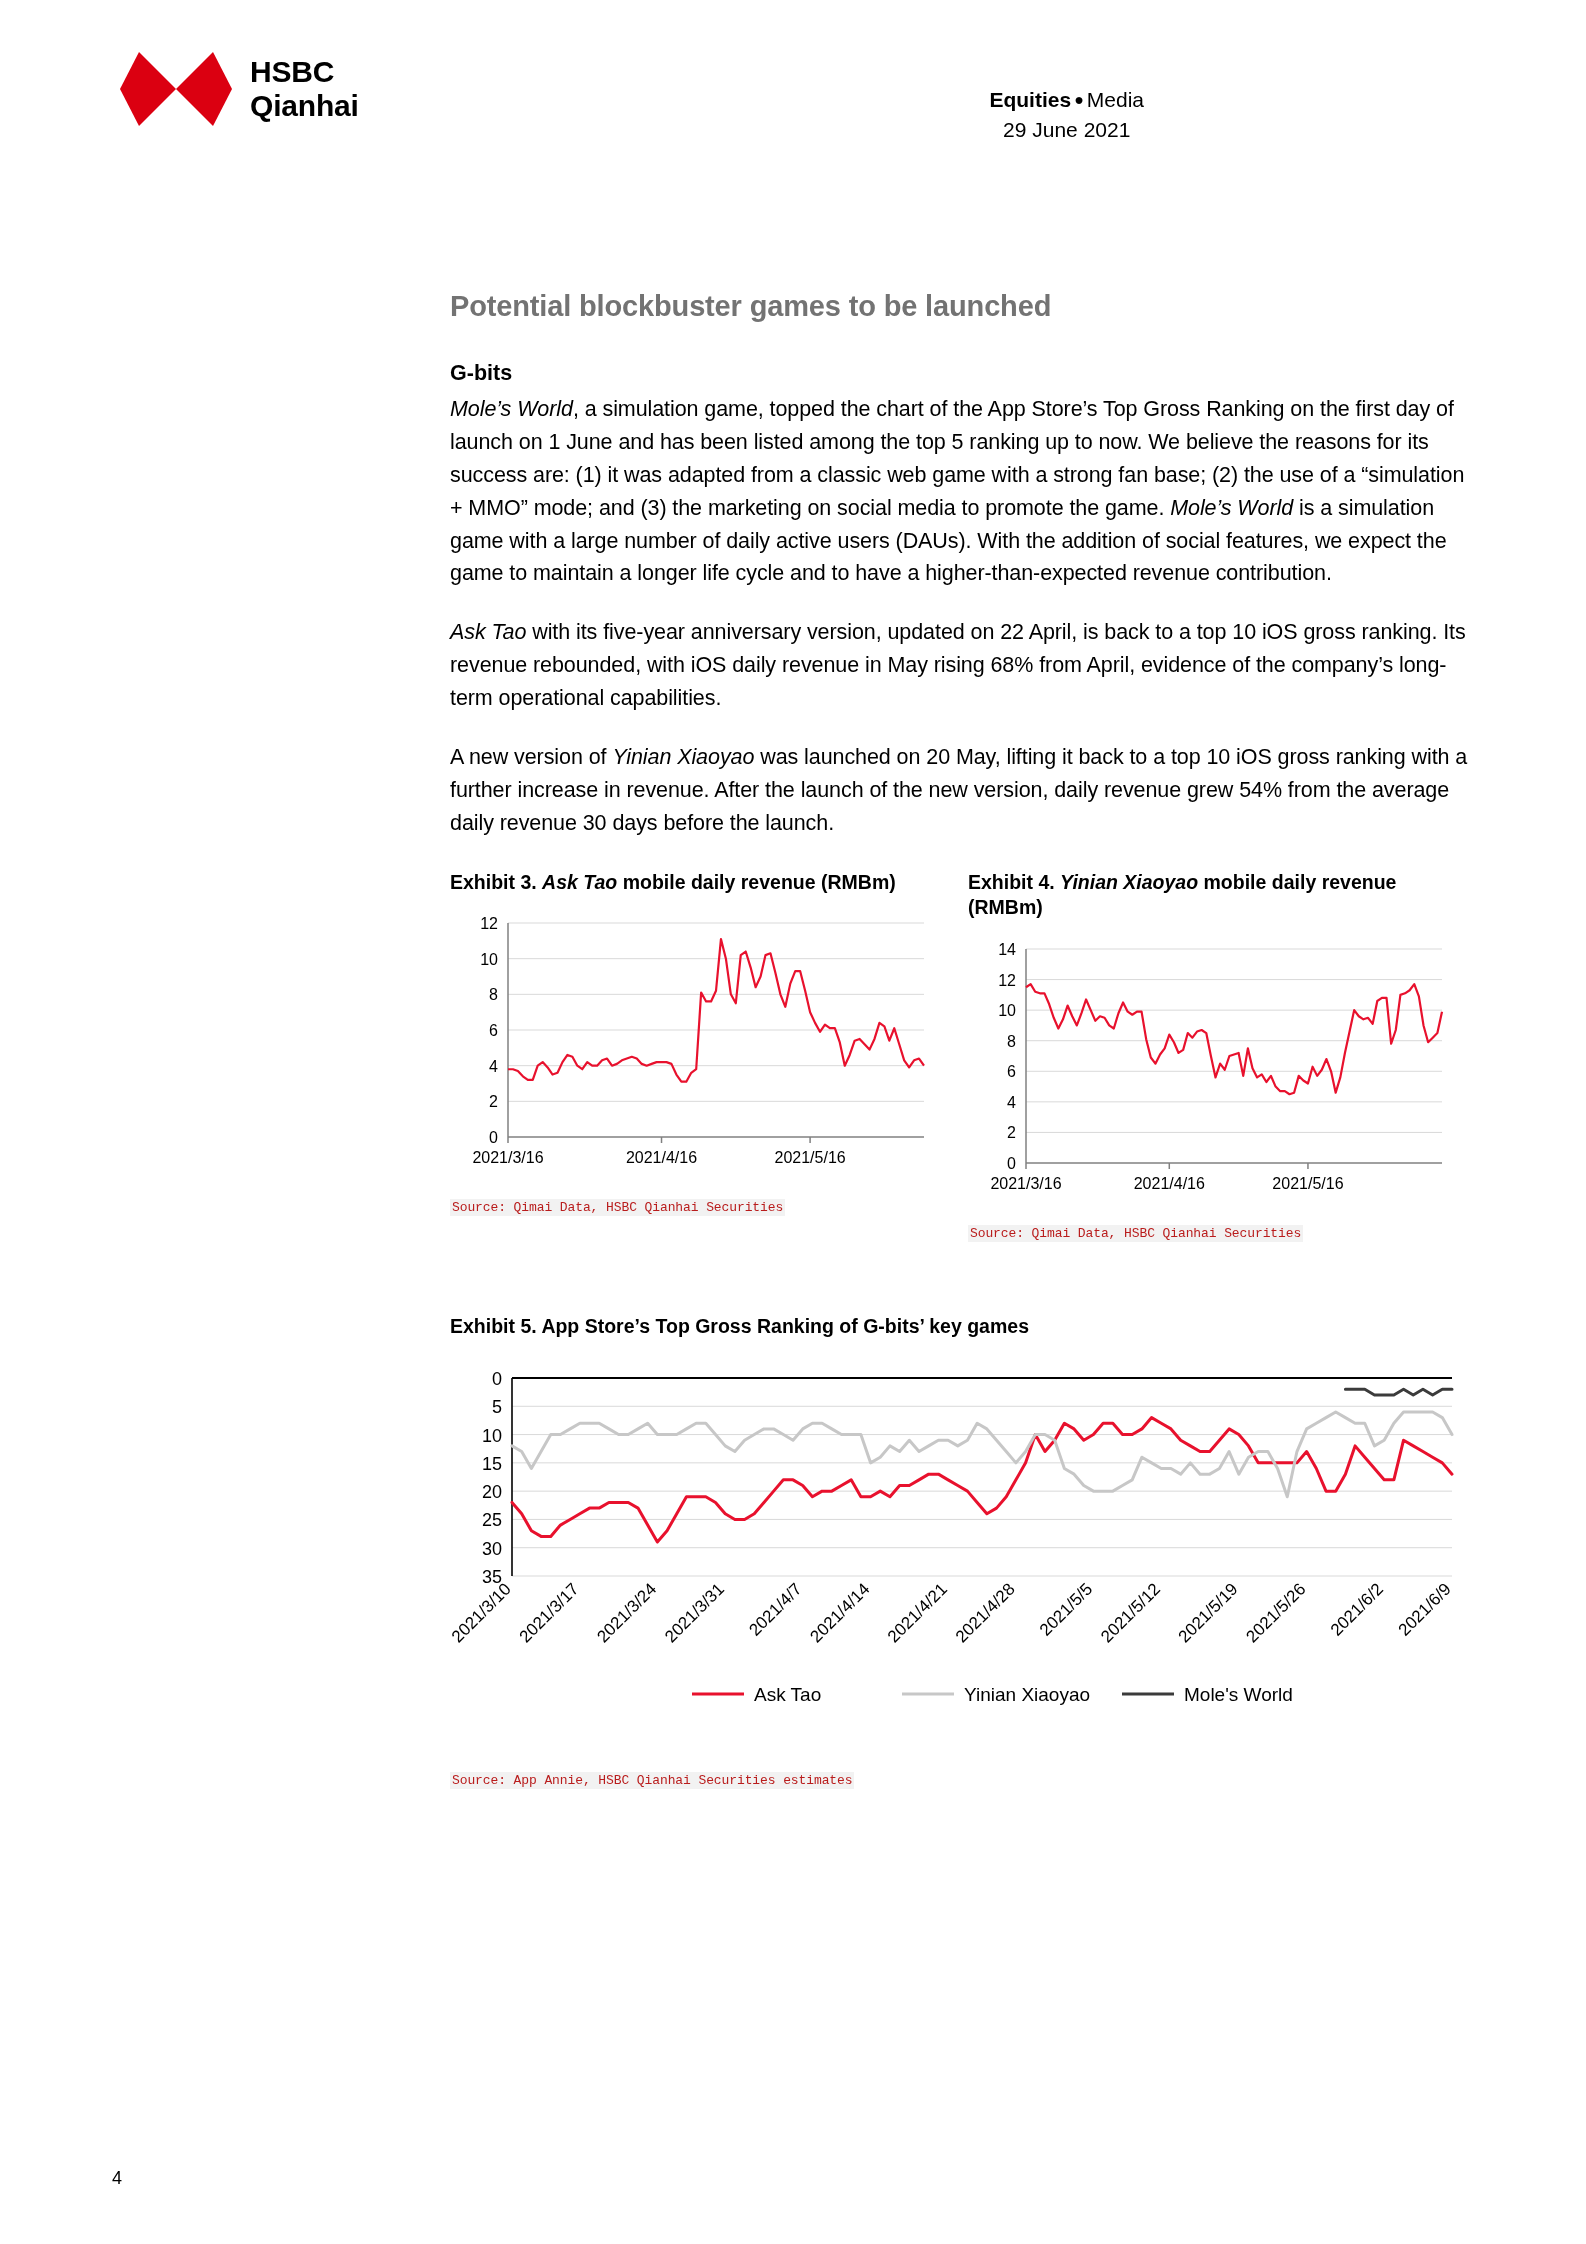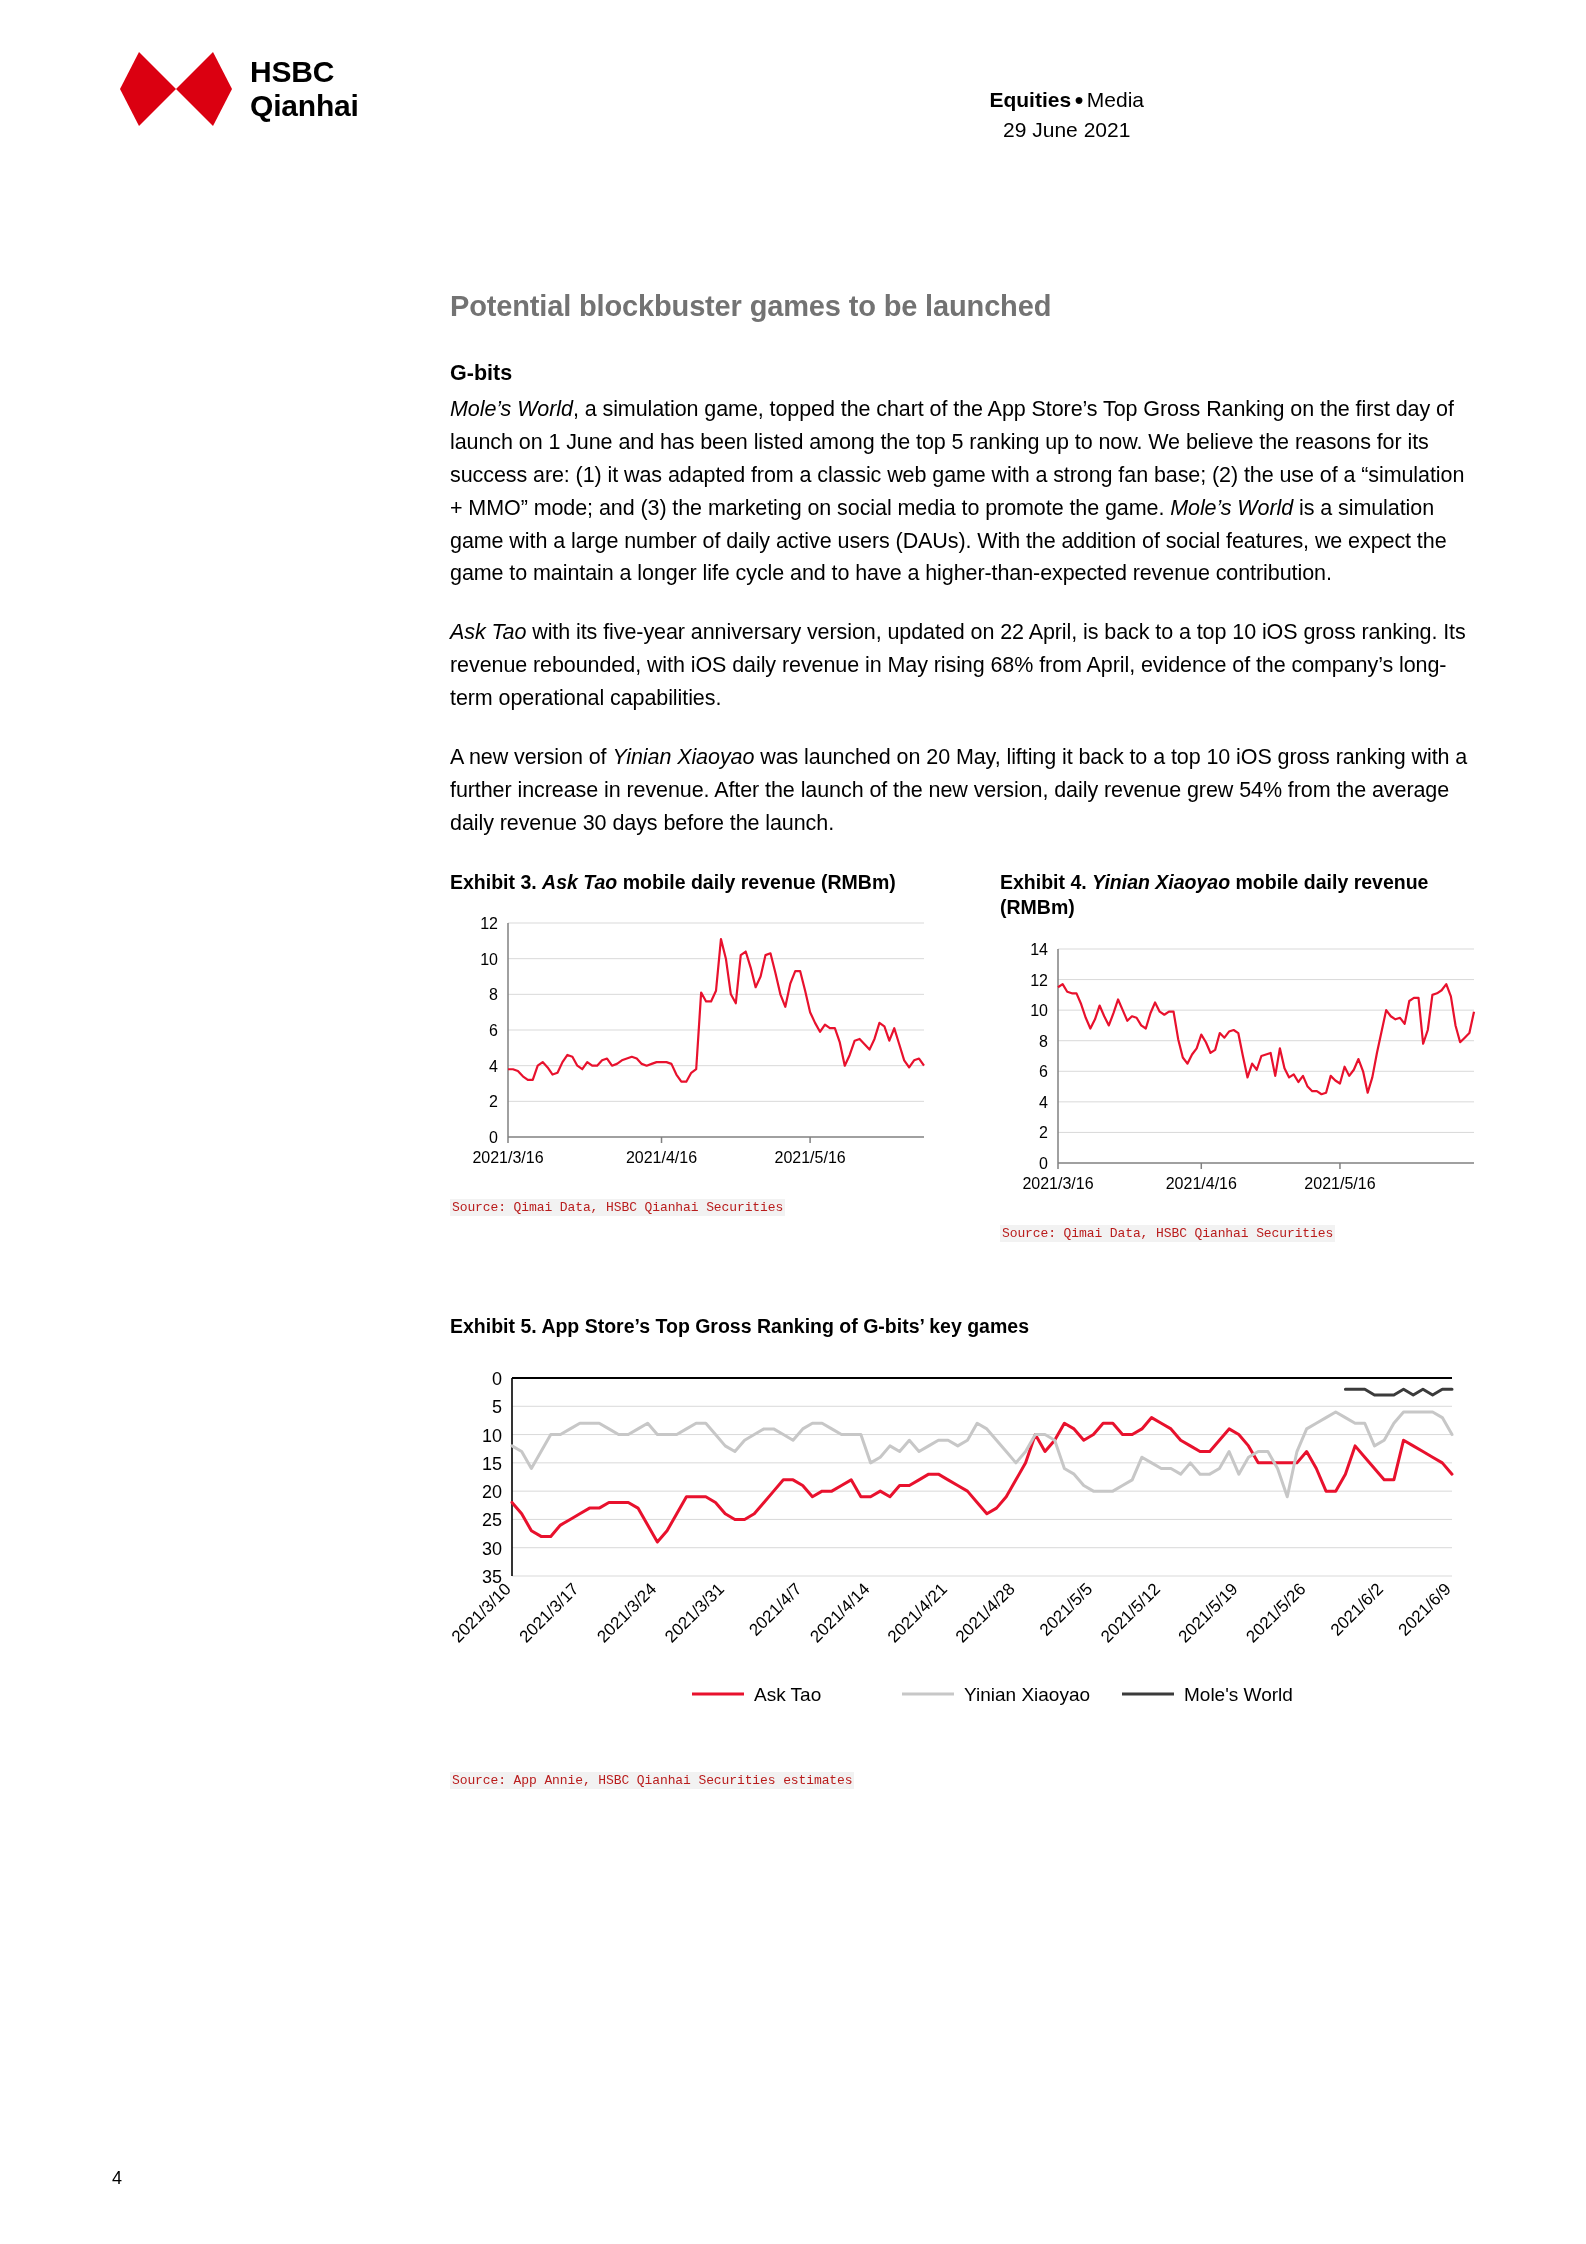--- a/index.html
+++ b/index.html
@@ -83,21 +83,21 @@
     line-height: 1.53;
     margin: 0 0 26px 0;
     text-align: left;
     letter-spacing: -0.08px;
   }
   p.body-text i { font-style: italic; }
 
   
   #exhibit-row {
     display: flex;
-    gap: 64px;
+    gap: 32px;
     margin-top: 30px;
   }
   .exhibit { width: 486px; }
   .exhibit-title {
     font-size: 19.5px;
     font-weight: bold;
     line-height: 1.32;
     margin: 0 0 14px 0;
   }
   .exhibit-title i { font-style: italic; }

